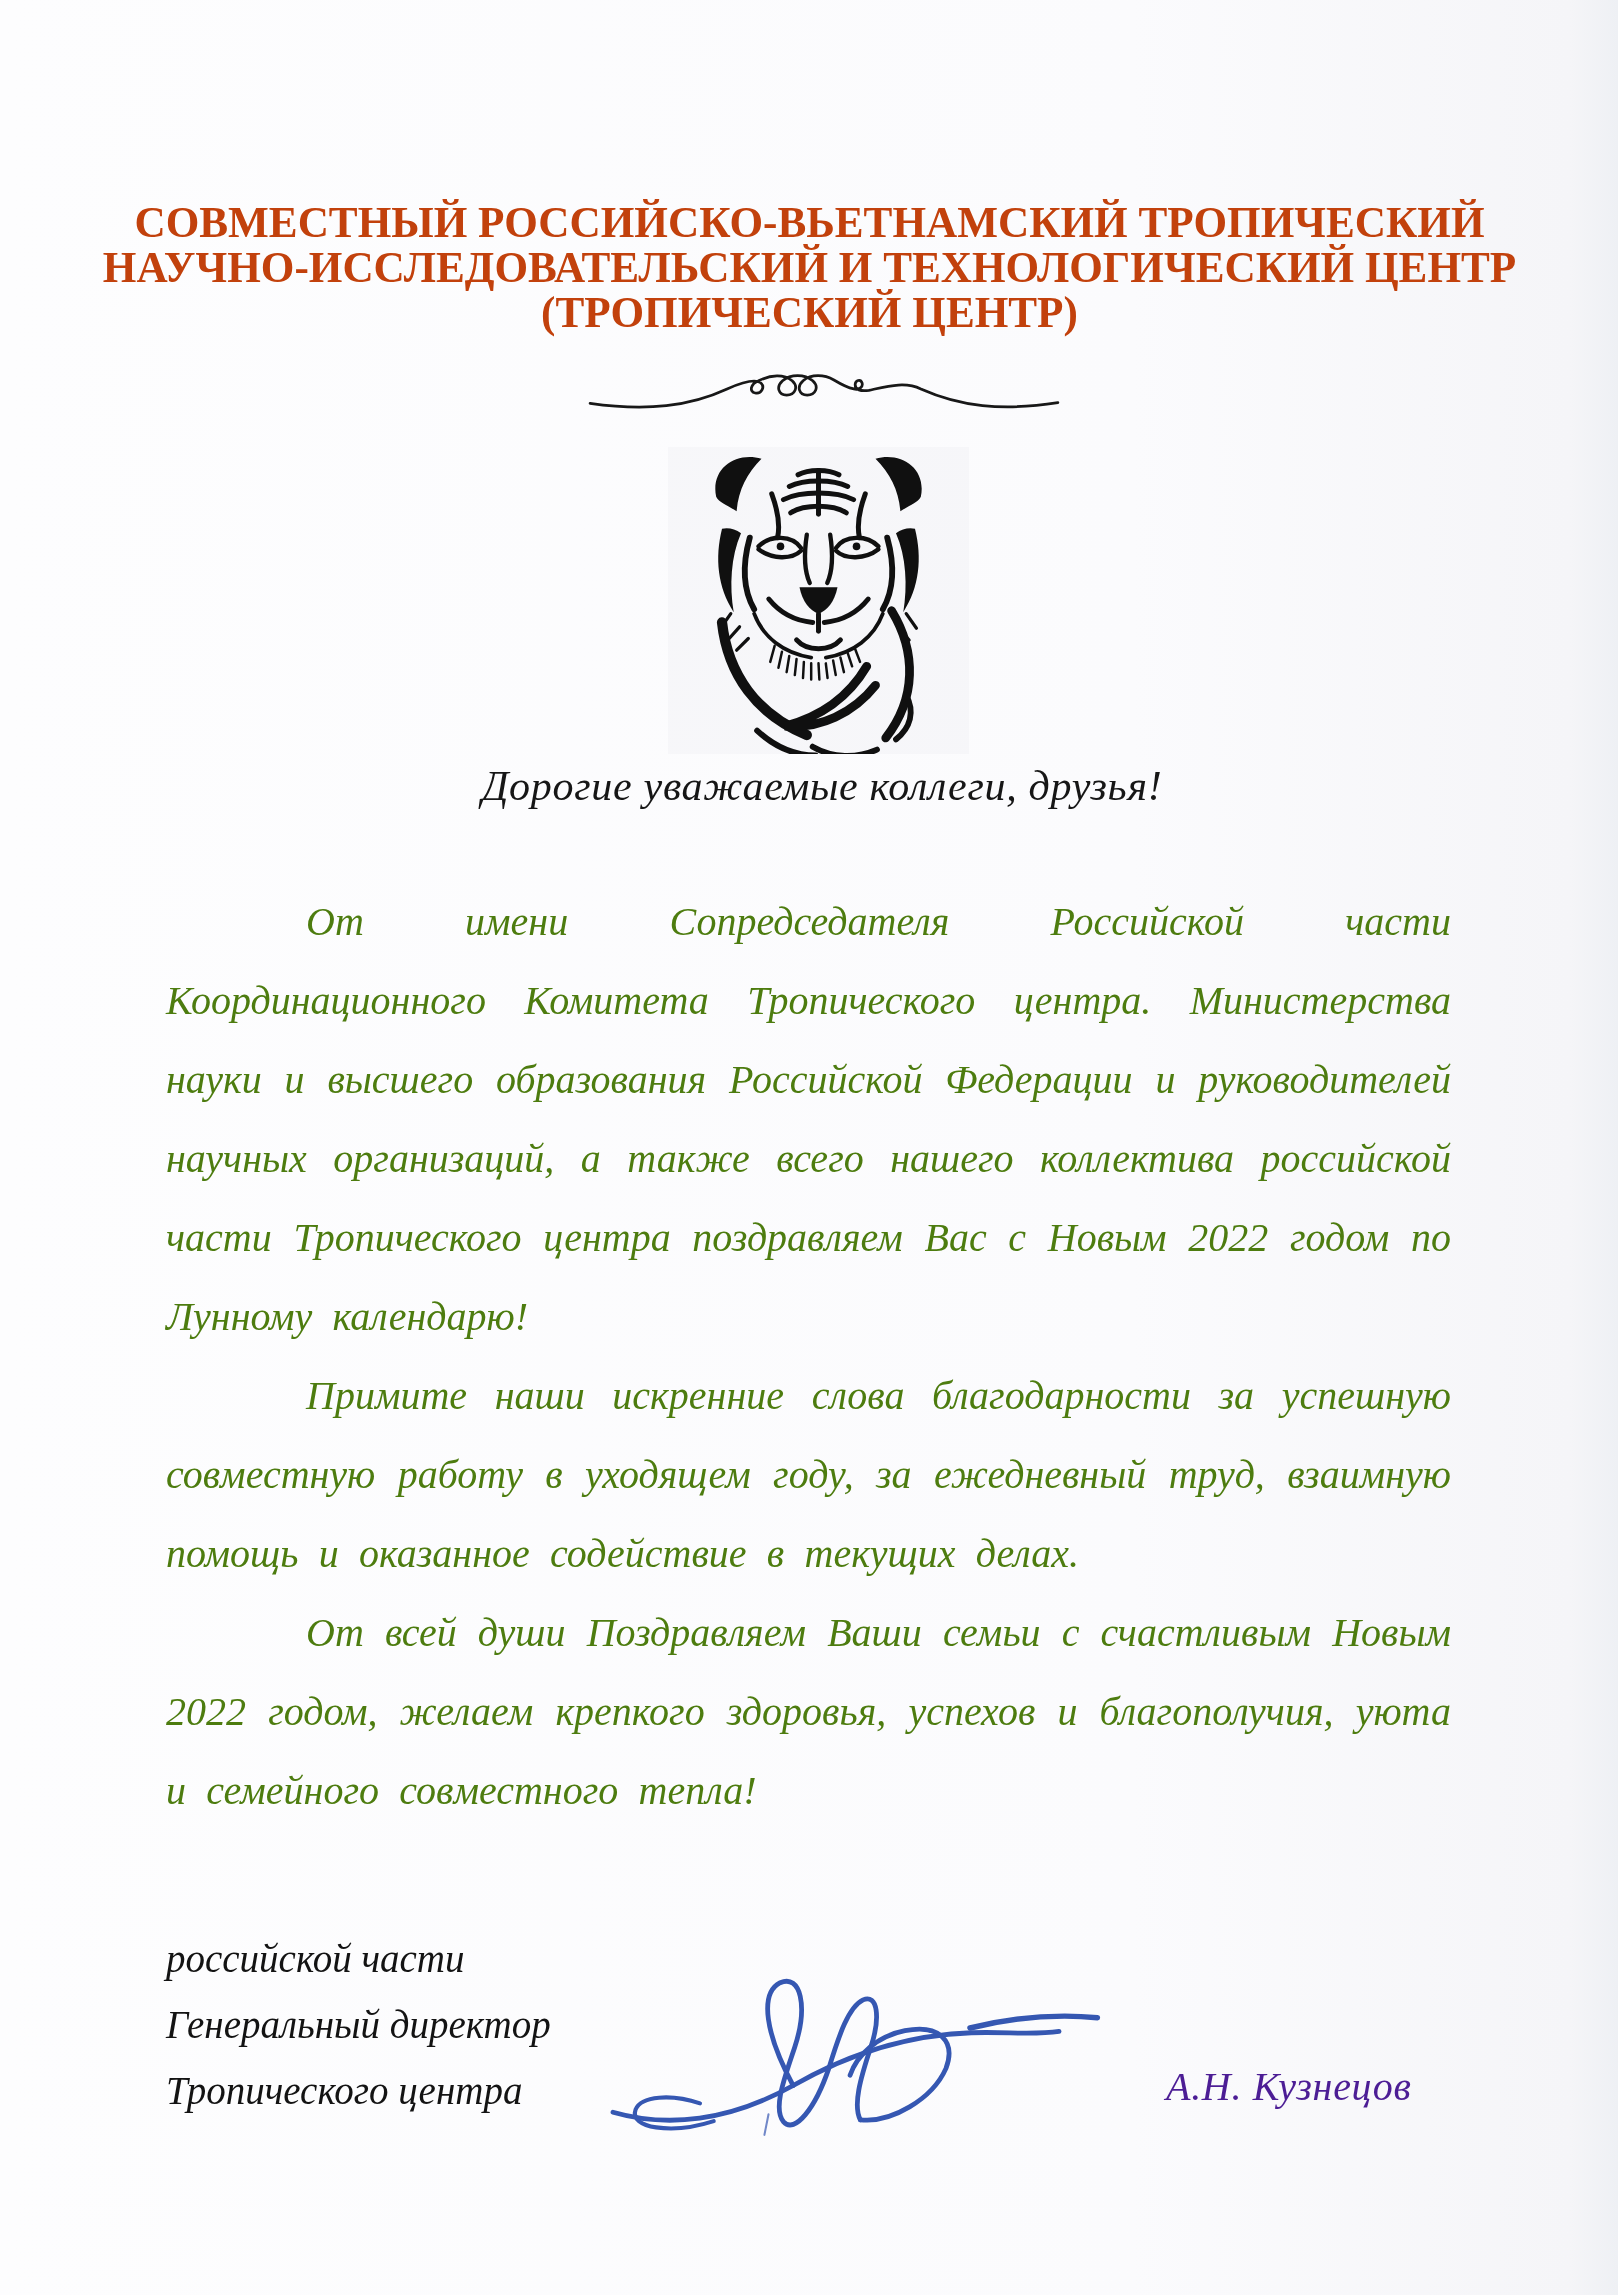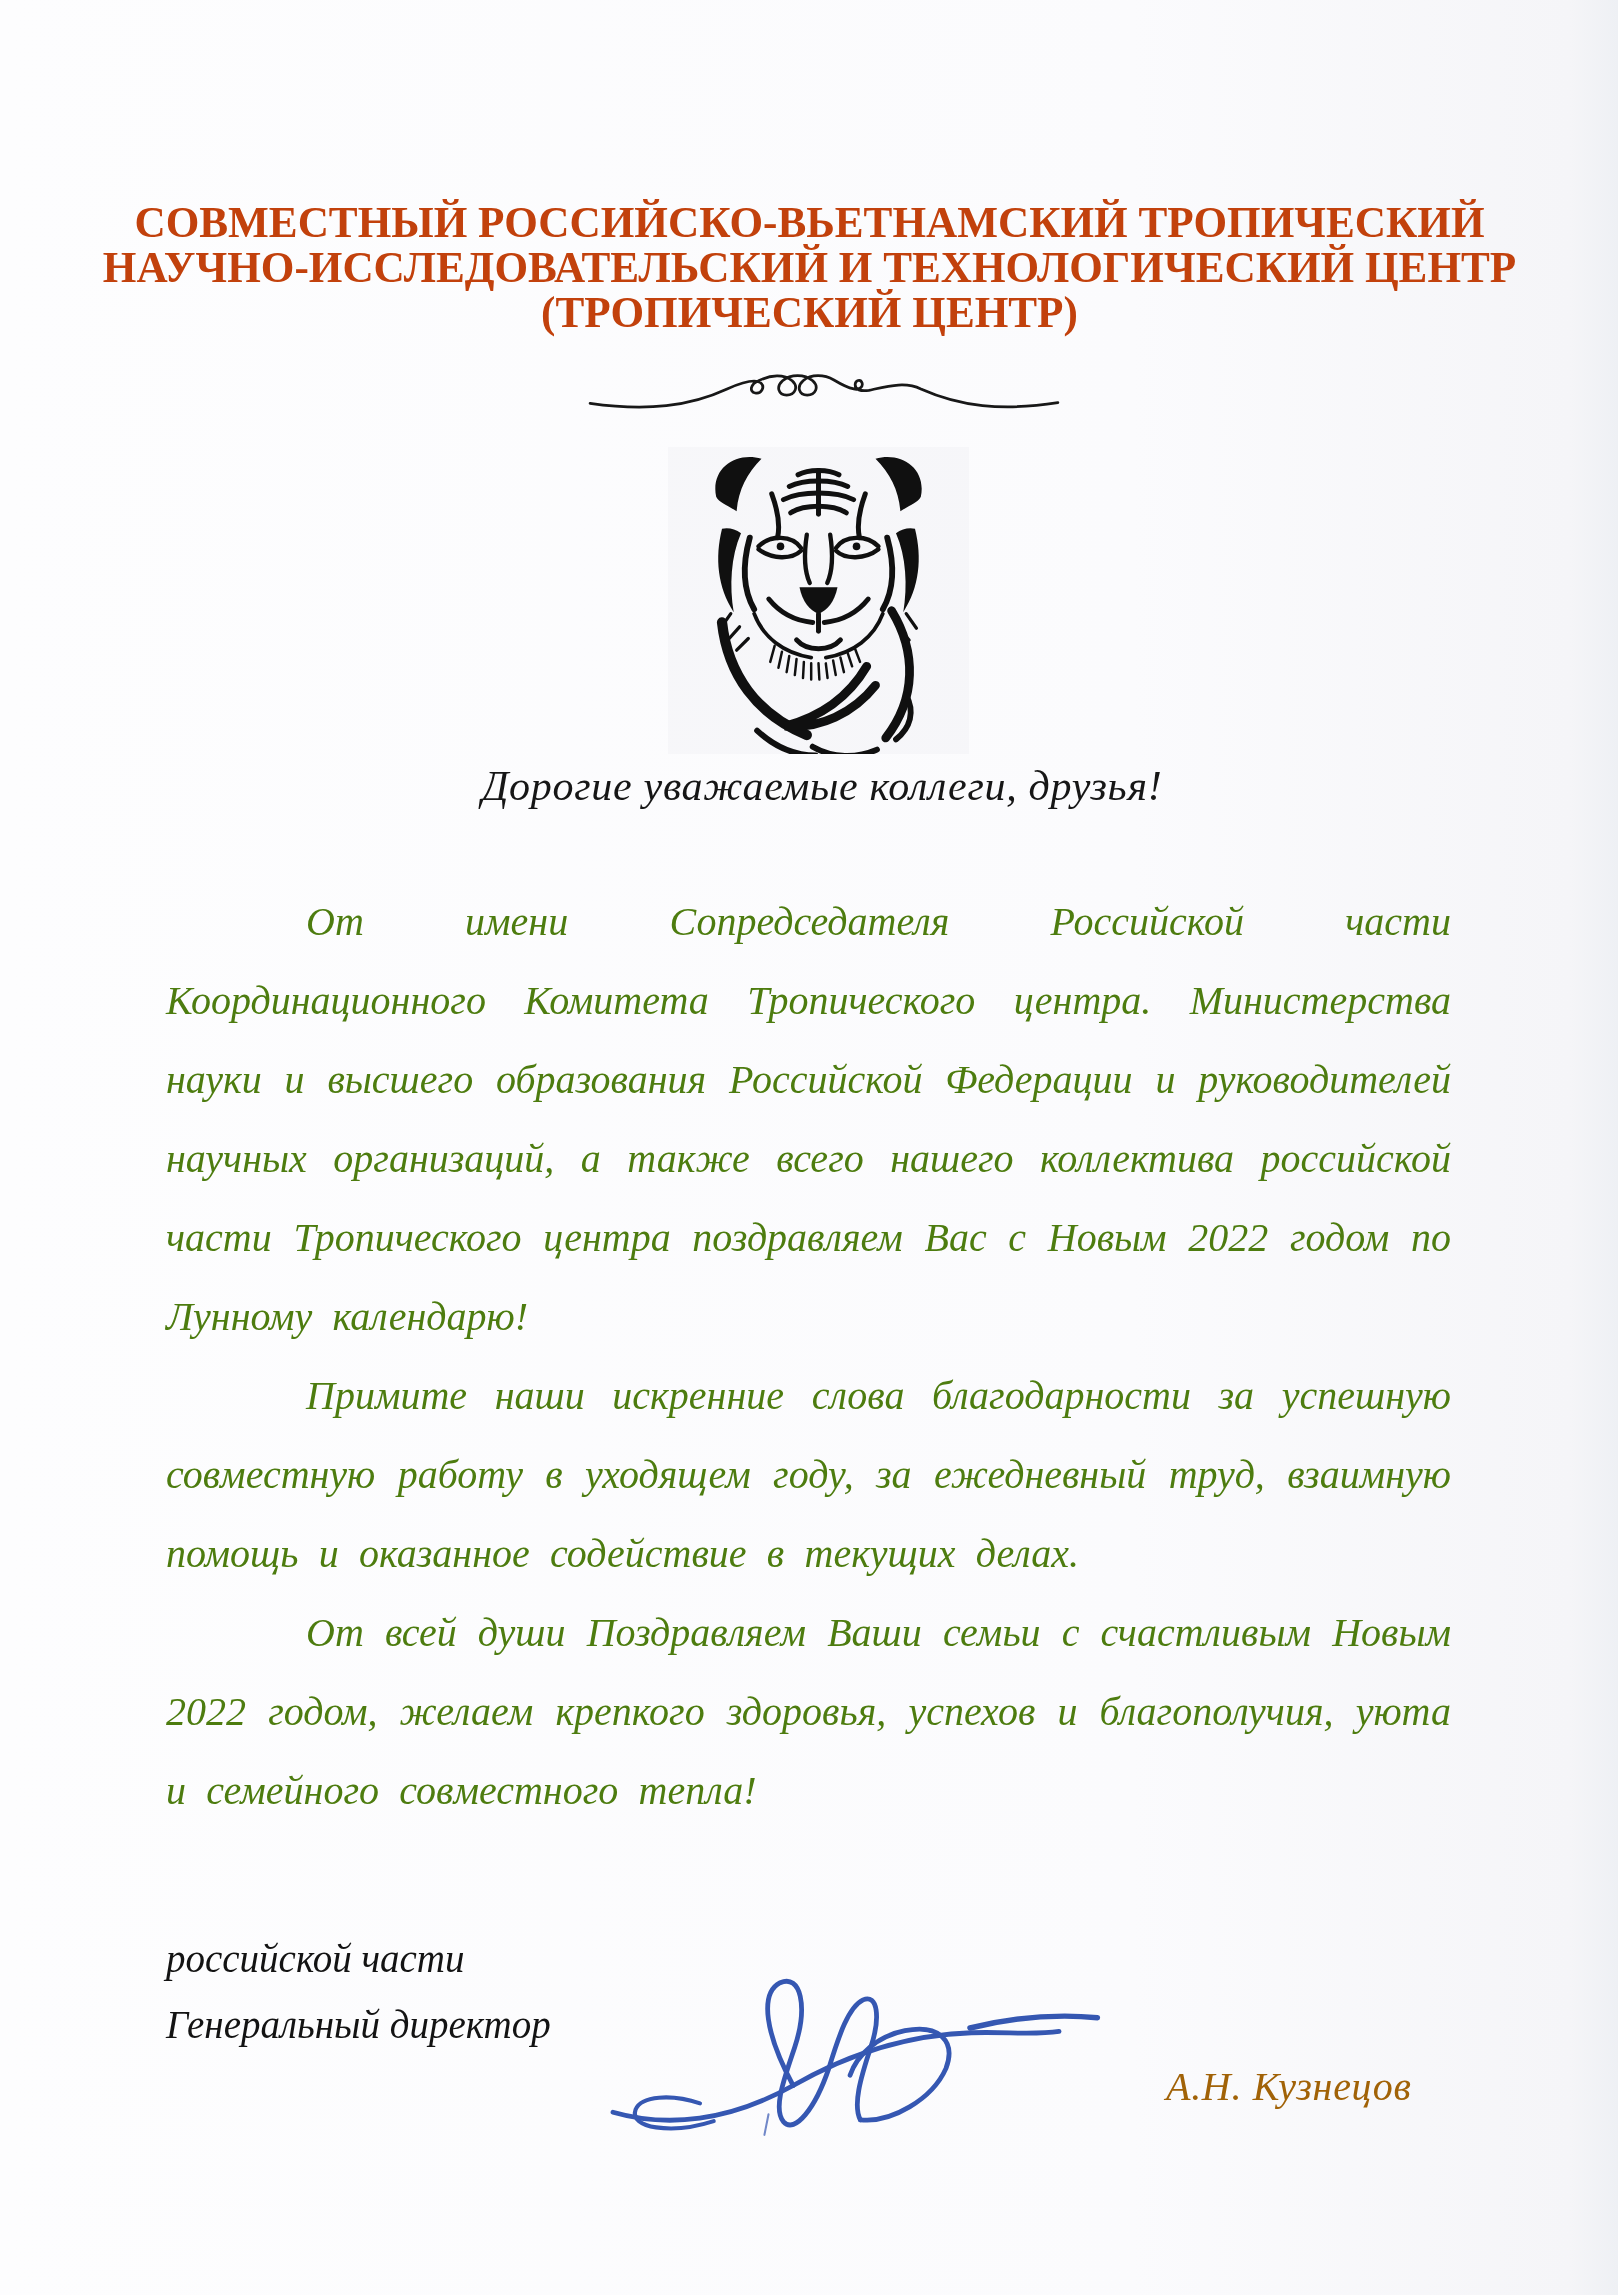--- a/index.html
+++ b/index.html
@@ -28,21 +28,21 @@
   }
   .bodytext p{margin:0;text-indent:140px;}
   .sig-role{
     position:absolute;top:1926px;left:166px;width:617px;
     font-style:italic;font-size:39px;line-height:66px;color:#131313;
   }
   .sig-role .role-line{display:block;}
   .sig-ink{position:absolute;top:1951px;left:589px;width:555px;height:206px;}
   .sig-name{
     position:absolute;top:2063px;left:1166px;width:425px;
-    font-style:italic;font-size:40px;color:#a16207;letter-spacing:0.7px;
+    font-style:italic;font-size:40px;color:#4c1d95;letter-spacing:0.7px;
   }
 </style>
 </head>
 <body>
 
 <div class="page">
 
   <div class="header">
     <span class="hline">СОВМЕСТНЫЙ РОССИЙСКО-ВЬЕТНАМСКИЙ ТРОПИЧЕСКИЙ</span>
     <span class="hline">НАУЧНО-ИССЛЕДОВАТЕЛЬСКИЙ И ТЕХНОЛОГИЧЕСКИЙ ЦЕНТР</span>
@@ -130,20 +130,21 @@
 
   <div class="bodytext">
     <p>От имени Сопредседателя Российской части Координационного Комитета Тропического центра. Министерства науки и высшего образования Российской Федерации и руководителей научных организаций, а также всего нашего коллектива российской части Тропического центра поздравляем Вас с Новым 2022 годом по Лунному календарю!</p>
     <p>Примите наши искренние слова благодарности за успешную совместную работу в уходящем году, за ежедневный труд, взаимную помощь и оказанное содействие в текущих делах.</p>
     <p>От всей души Поздравляем Ваши семьи с счастливым Новым 2022 годом, желаем крепкого здоровья, успехов и благополучия, уюта и семейного совместного тепла!</p>
   </div>
 
   <div class="sig-role">
     <span class="role-line">российской части</span>
     <span class="role-line">Генеральный директор</span>
+    <span class="role-line">Тропического центра</span>
   </div>
 
   <svg class="sig-ink" viewBox="0 0 810 300" fill="none">
     <g stroke="#2b4fae" stroke-linecap="round" opacity="0.95">
       <path d="M35,235 C115,258 205,248 298,196 C378,150 468,122 558,119 C608,117 646,123 686,117" stroke-width="7"></path>
       <path d="M182,248 C120,268 58,258 68,231 C76,211 120,208 162,222" stroke-width="6"></path>
       <path d="M298,196 C258,122 248,62 279,46 C309,33 320,80 300,141 C285,186 268,230 284,249 C300,267 330,230 350,171 C365,122 379,81 400,71 C421,62 426,96 411,141 C396,186 385,225 396,246" stroke-width="7"></path>
       <path d="M396,246 C441,251 501,216 521,171 C536,131 511,106 461,116 C421,124 391,151 381,181" stroke-width="7"></path>
       <path d="M556,112 C618,97 680,91 742,97" stroke-width="8"></path>
       <path d="M262,238 L256,268" stroke-width="3" opacity="0.7"></path>

